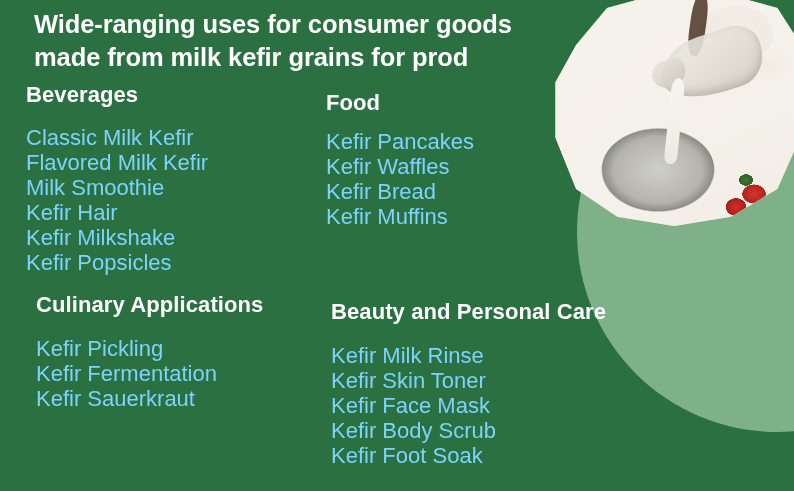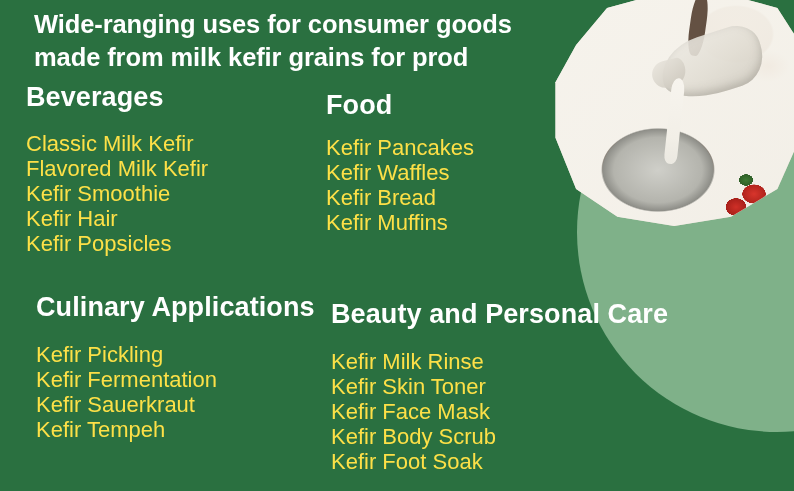--- a/index.html
+++ b/index.html
@@ -131,36 +131,36 @@
     font-size: 25.5px;
     font-weight: bold;
     line-height: 1.31;
     color: #ffffff;
     letter-spacing: -0.1px;
   }
 
   .section { position: absolute; }
   .section h2 {
     margin: 0 0 0 0;
-    font-size: 27px;
+    font-size: 22px;
     font-weight: bold;
     color: #ffffff;
     line-height: 1.15;
     letter-spacing: 0.1px;
     white-space: nowrap;
   }
   .section ul {
     list-style: none;
     margin: 0;
     padding: 0;
   }
   .section li {
     font-size: 22px;
     line-height: 25px;
-    color: #fde047;
+    color: #7dd3fc;
     font-weight: 400;
     white-space: nowrap;
   }
 
   
   #sec-beverages  { left: 26px;  top: 82px;  }
   #sec-beverages  ul { margin-top: 18px; }
 
   #sec-culinary   { left: 36px;  top: 292px; }
   #sec-culinary   ul { margin-top: 19px; }
@@ -189,43 +189,43 @@
 
   <div class="content">
 
     <div class="title">Wide-ranging uses for consumer goods made from milk kefir grains for prod</div>
 
     <div class="section" id="sec-beverages">
       <h2>Beverages</h2>
       <ul>
         <li>Classic Milk Kefir</li>
         <li>Flavored Milk Kefir</li>
-        <li>Kefir Smoothie</li>
+        <li>Milk Smoothie</li>
         <li>Kefir Hair</li>
+        <li>Kefir Milkshake</li>
         <li>Kefir Popsicles</li>
       </ul>
     </div>
 
     <div class="section" id="sec-food">
       <h2>Food</h2>
       <ul>
         <li>Kefir Pancakes</li>
         <li>Kefir Waffles</li>
         <li>Kefir Bread</li>
         <li>Kefir Muffins</li>
       </ul>
     </div>
 
     <div class="section" id="sec-culinary">
       <h2>Culinary Applications</h2>
       <ul>
         <li>Kefir Pickling</li>
         <li>Kefir Fermentation</li>
         <li>Kefir Sauerkraut</li>
-        <li>Kefir Tempeh</li>
       </ul>
     </div>
 
     <div class="section" id="sec-beauty">
       <h2>Beauty and Personal Care</h2>
       <ul>
         <li>Kefir Milk Rinse</li>
         <li>Kefir Skin Toner</li>
         <li>Kefir Face Mask</li>
         <li>Kefir Body Scrub</li>

